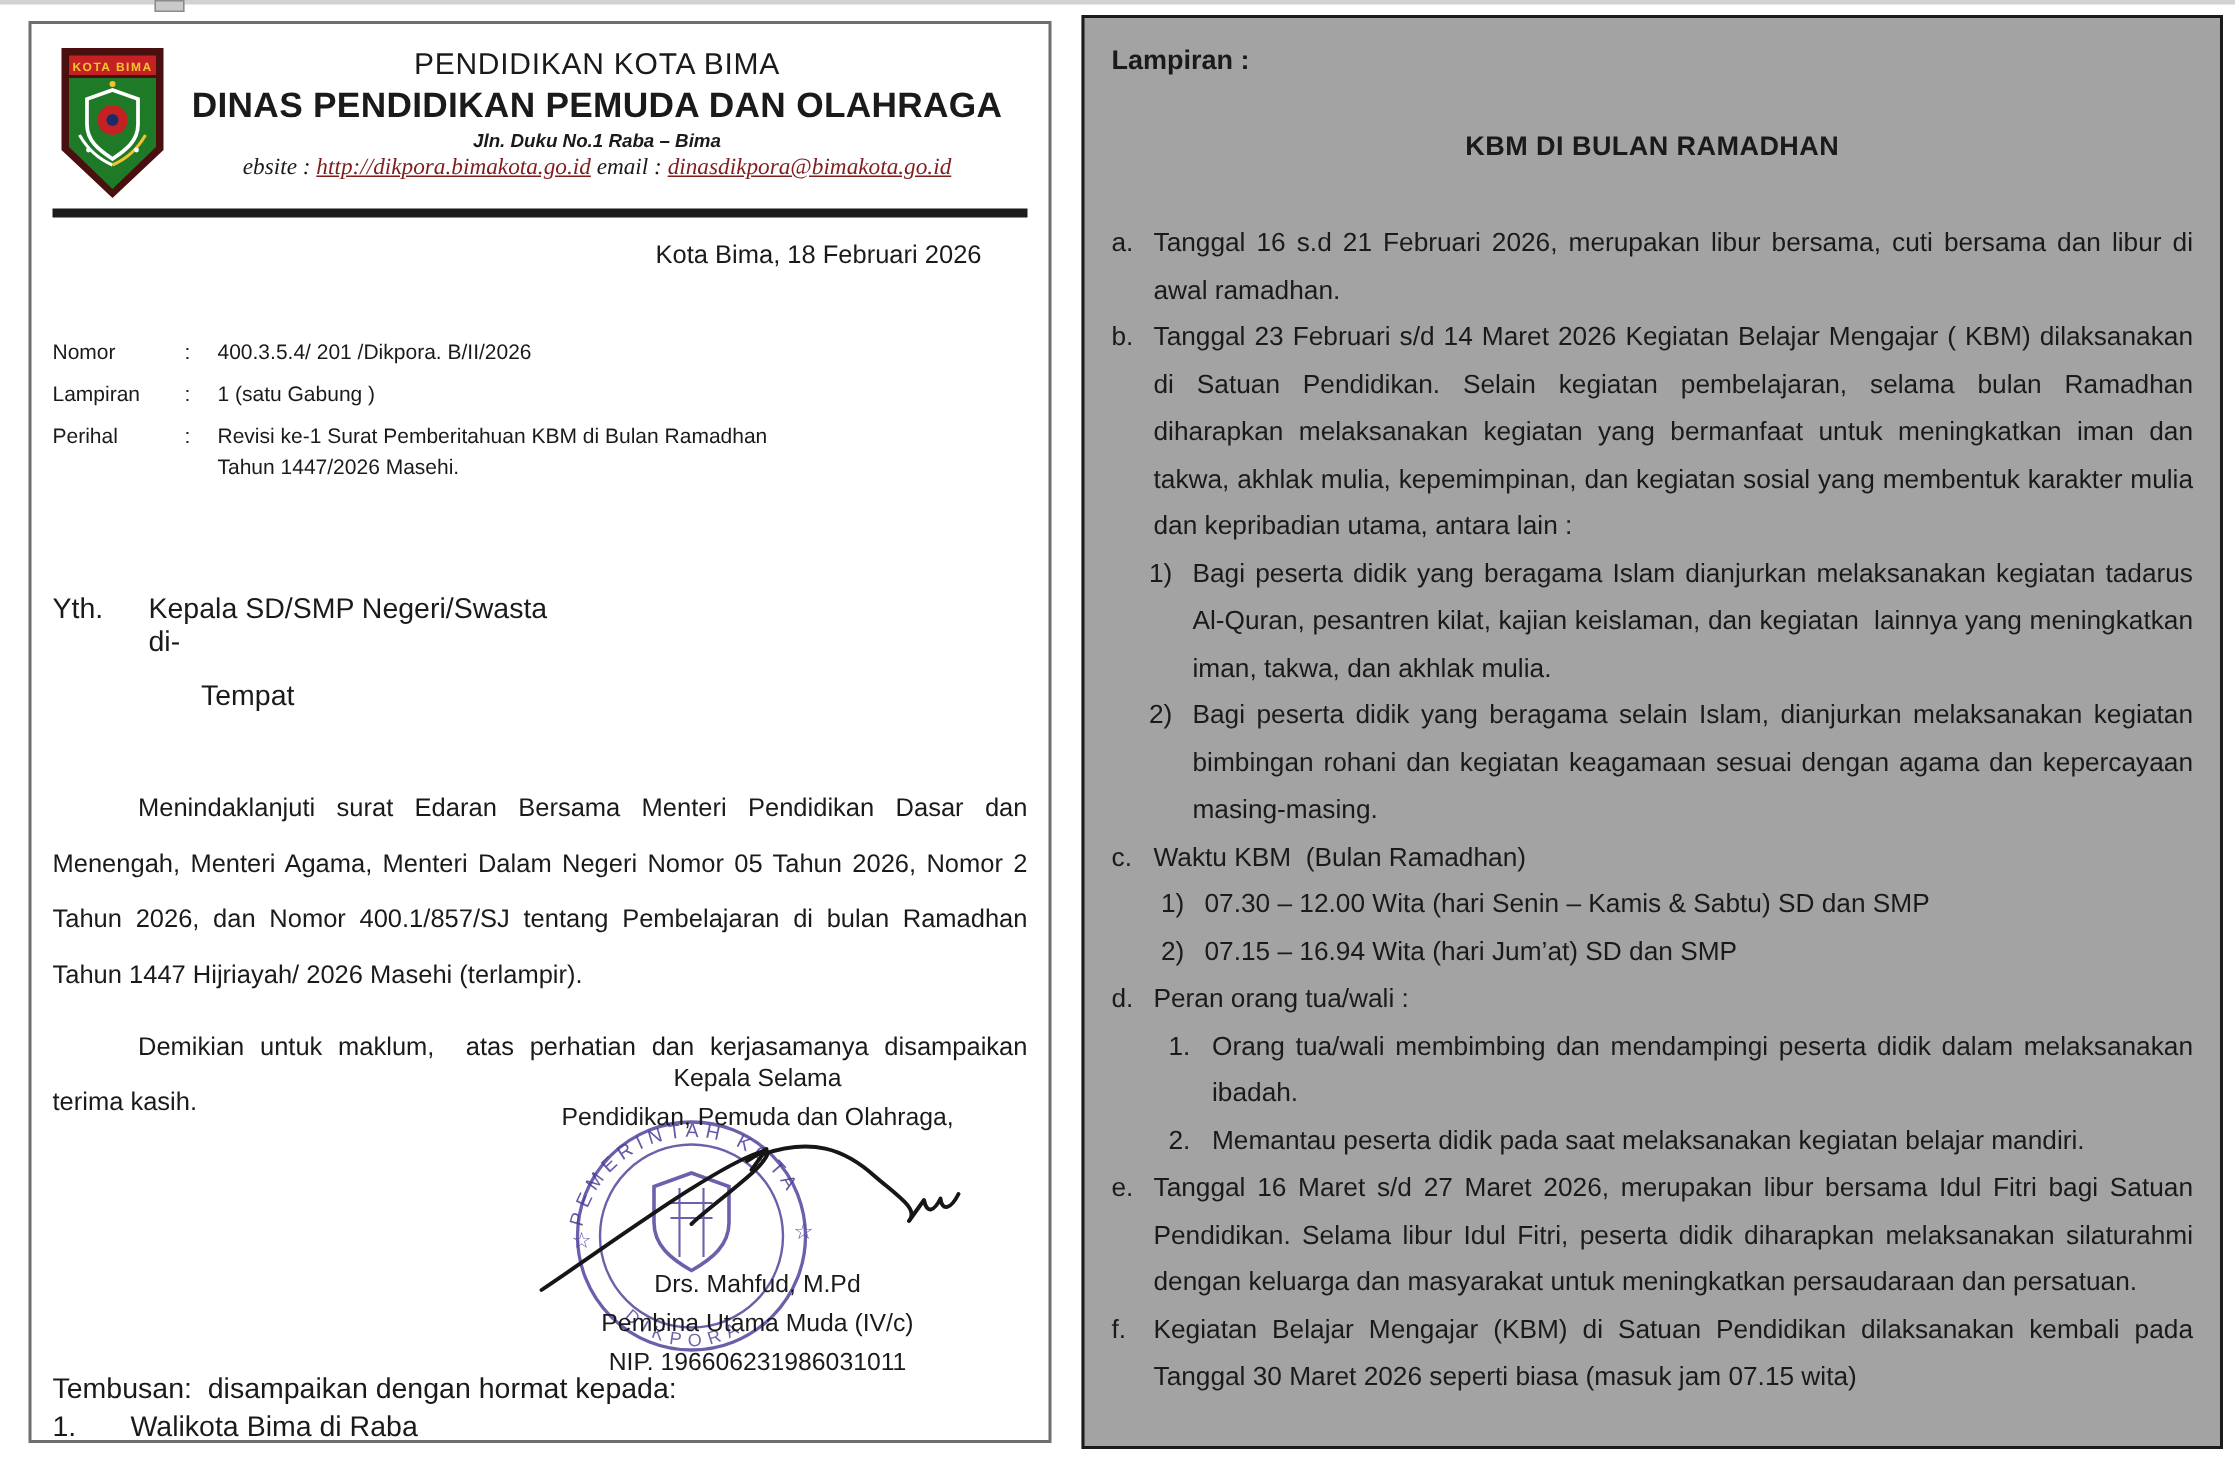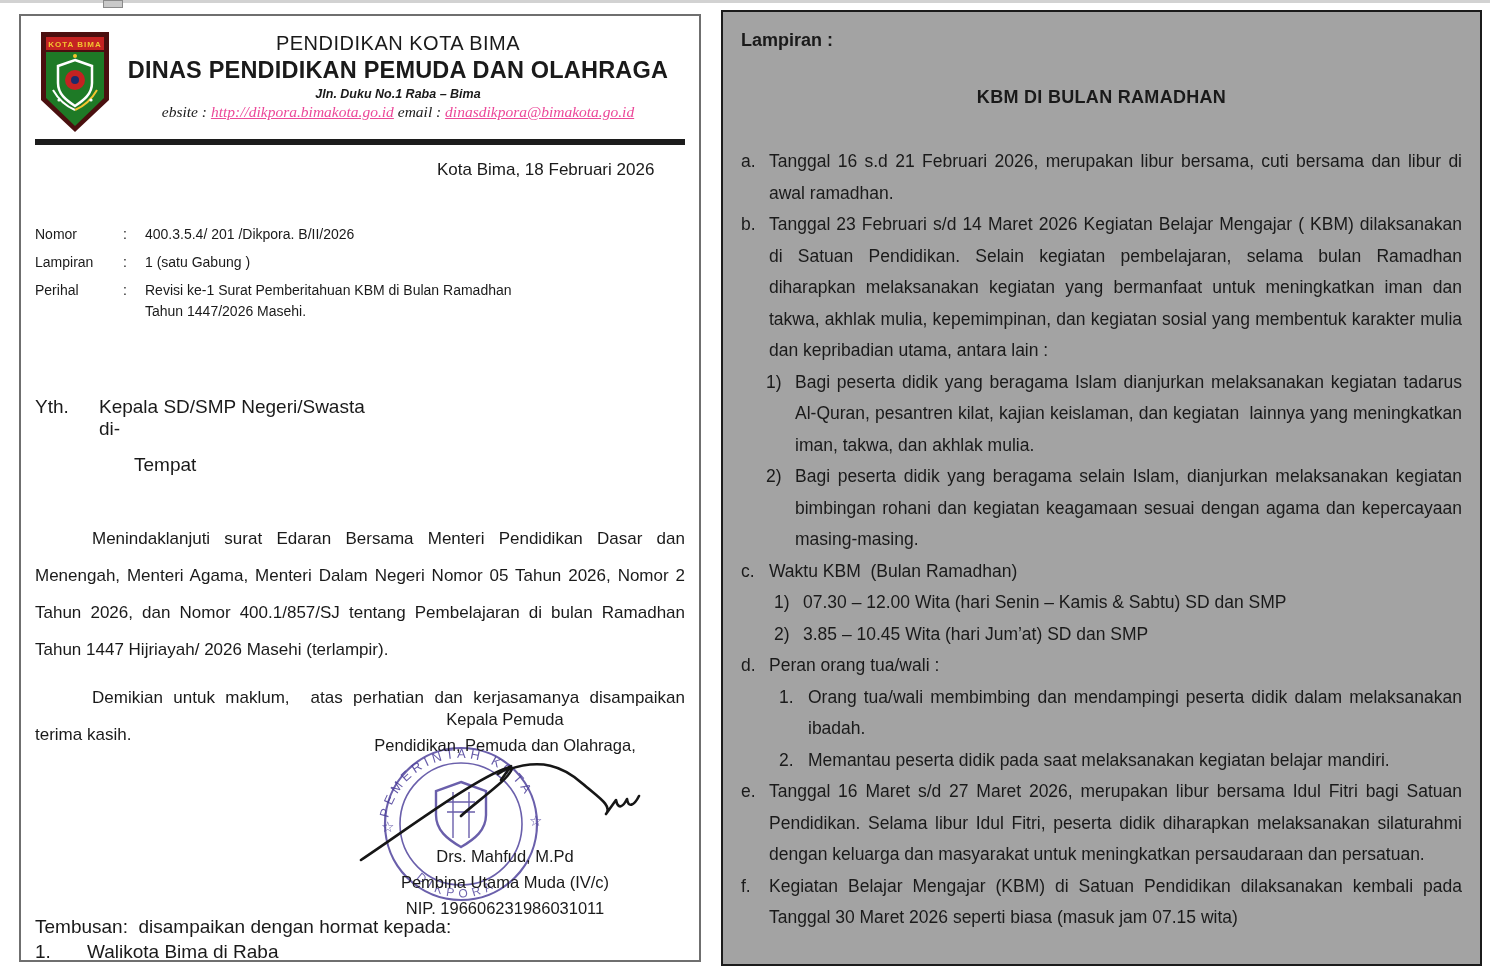--- a/index.html
+++ b/index.html
@@ -21,21 +21,21 @@
   .just { text-align:justify; }
 
   
   .lh { display:flex; margin-top:14px; }
   .lh-logo { width:72px; height:104px; flex:0 0 72px; margin-left:4px; }
   .lh-text { flex:1; text-align:center; padding-top:2px; }
   .lh-gov    { font-size:20px; letter-spacing:.5px; }
   .lh-agency { font-size:23.5px; font-weight:bold; letter-spacing:.2px; margin-top:2px; }
   .lh-addr   { font-size:12.5px; font-weight:bold; font-style:italic; margin-top:3px; }
   .lh-contact{ font-family:"Liberation Serif", serif; font-style:italic; font-size:15.5px; margin-top:2px; }
-  .lnk { color:#ec4899; text-decoration:underline; cursor:pointer; }
+  .lnk { color:#7f1d1d; text-decoration:underline; cursor:pointer; }
   .double-rule { height:4px; border-top:3px solid #1c1c1c; border-bottom:3px solid #1c1c1c; margin:5px 0 0 0; }
 
   .date-line { margin:15px 0 0 402px; font-size:17px; }
 
   .meta { margin-top:44px; font-size:14px; }
   .meta-row { display:flex; line-height:21px; margin-bottom:7px; }
   .meta-label { width:88px; flex:0 0 88px; }
   .meta-sep { width:22px; flex:0 0 22px; }
   .meta-val { flex:1; }
 
@@ -137,21 +137,21 @@
           <span class="t" style="display:block">di-</span>
         </span>
       </div>
       <div class="addr-place t">Tempat</div>
     </div>
 
     <p class="body-p p1 just t">Menindaklanjuti surat Edaran Bersama Menteri Pendidikan Dasar dan Menengah, Menteri Agama, Menteri Dalam Negeri Nomor 05 Tahun 2026, Nomor 2 Tahun 2026, dan Nomor 400.1/857/SJ tentang Pembelajaran di bulan Ramadhan Tahun 1447 Hijriayah/ 2026 Masehi (terlampir).</p>
     <p class="body-p p2 just t">Demikian untuk maklum,  atas perhatian dan kerjasamanya disampaikan terima kasih.</p>
 
     <div class="sig">
-      <div class="sig-line t">Kepala Pemuda</div>
+      <div class="sig-line t">Kepala Selama</div>
       <div class="sig-line t">Pendidikan, Pemuda dan Olahraga,</div>
 
       <svg class="stamp-svg" viewBox="0 0 236 172">
         <g stroke="#4a3d99" fill="none" opacity="0.82">
           <circle cx="114" cy="84" r="76" stroke-width="2.2"></circle>
           <circle cx="114" cy="84" r="61" stroke-width="1.6"></circle>
           <path d="M114,42 l25,9 v24 c0,15 -11,24 -25,32 c-14,-8 -25,-17 -25,-32 v-24 z" stroke-width="2.4"></path>
           <path d="M100,62 h28 M100,72 h28 M106,52 v46 M122,52 v46" stroke-width="1.4"></path>
         </g>
         <defs>
@@ -218,21 +218,21 @@
       <div class="row">
         <span class="mk t">c.</span>
         <span class="tx t">Waktu KBM  (Bulan Ramadhan)</span>
       </div>
       <div class="row sub-c">
         <span class="mk t">1)</span>
         <span class="tx t">07.30 – 12.00 Wita (hari Senin – Kamis &amp; Sabtu) SD dan SMP</span>
       </div>
       <div class="row sub-c">
         <span class="mk t">2)</span>
-        <span class="tx t">3.85 – 10.45 Wita (hari Jum’at) SD dan SMP</span>
+        <span class="tx t">07.15 – 16.94 Wita (hari Jum’at) SD dan SMP</span>
       </div>
 
       <div class="row">
         <span class="mk t">d.</span>
         <span class="tx t">Peran orang tua/wali :</span>
       </div>
       <div class="row sub-d">
         <span class="mk t">1.</span>
         <span class="tx just t">Orang tua/wali membimbing dan mendampingi peserta didik dalam melaksanakan ibadah.</span>
       </div>

